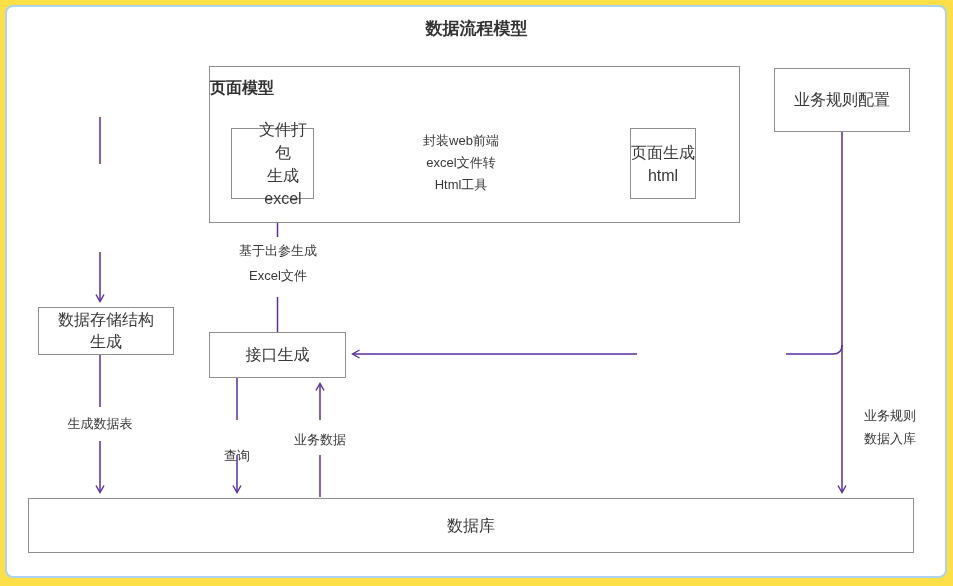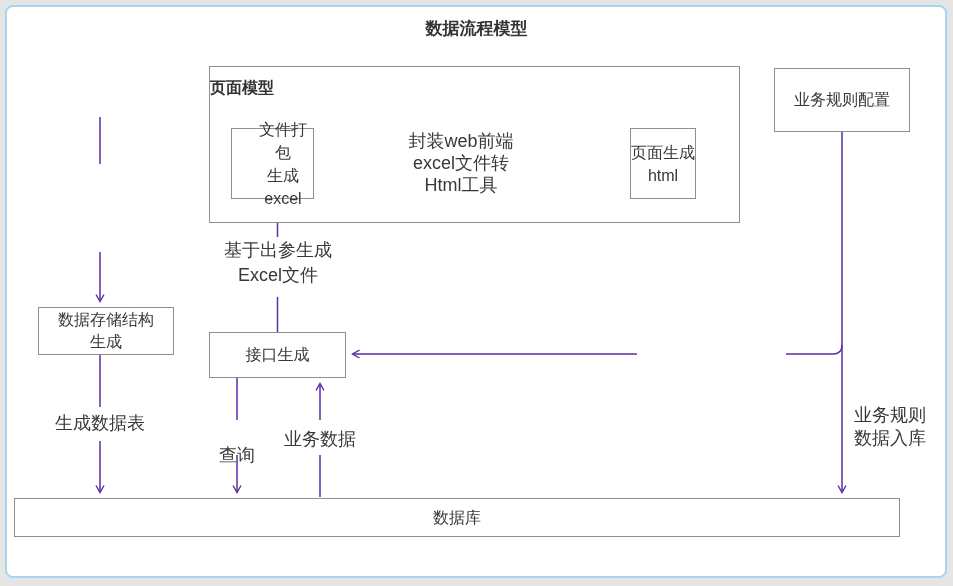--- a/index.html
+++ b/index.html
@@ -1,19 +1,19 @@
 <!DOCTYPE html>
 <html><head>
 <meta charset="utf-8">
 <style>
   html,body{margin:0;padding:0;background:#ffffff;}
   #stage{
     position:relative;
     width:953px;height:586px;
-    background:#e5e5e5;
+    background:#fde047;
     font-family:"Liberation Sans","DejaVu Sans",sans-serif;
     color:#383838;
     overflow:hidden;
   }
   #frame{
     position:absolute;left:5px;top:5px;right:6px;bottom:8px;
     border:2px solid #aad4f0;border-radius:8px;
     background:#ffffff;
   }
   .title{
@@ -36,21 +36,21 @@
     background:#ffffff;
     box-sizing:border-box;
   }
   .container-title{
     position:absolute;left:0;top:11px;width:100%;
     font-size:16px;font-weight:bold;color:#333;
   }
   .lbl{
     position:absolute;
     text-align:center;
-    font-size:18px;line-height:25px;color:#383838;
+    font-size:13px;line-height:25px;color:#383838;
     white-space:pre-line;
   }
   svg.wires{position:absolute;left:0;top:0;pointer-events:none;}
   .edge{stroke:#5b2da2;stroke-width:1.5;fill:none;}
 </style>
 </head>
 <body>
 
 <div id="stage">
   <div id="frame"></div>
@@ -100,21 +100,21 @@
   <div class="node" style="left:630px;top:128px;width:66px;height:71px;line-height:23px;">页面生成
 html</div>
 
   <div class="node" style="left:774px;top:68px;width:136px;height:64px;">业务规则配置</div>
 
   <div class="node" style="left:32px;top:307px;width:136px;height:48px;margin-left:6px;">数据存储结构
 生成</div>
 
   <div class="node" style="left:209px;top:332px;width:137px;height:46px;">接口生成</div>
 
-  <div class="node" style="left:14px;top:498px;width:886px;height:39px;">数据库</div>
+  <div class="node" style="left:28px;top:498px;width:886px;height:55px;">数据库</div>
 
 
   <div class="lbl" style="left:386px;top:130px;width:150px;line-height:22px;">封装web前端
 excel文件转
 Html工具</div>
 
   <div class="lbl" style="left:203px;top:238px;width:150px;">基于出参生成
 Excel文件</div>
 
   <div class="lbl" style="left:30px;top:411px;width:140px;">生成数据表</div>

